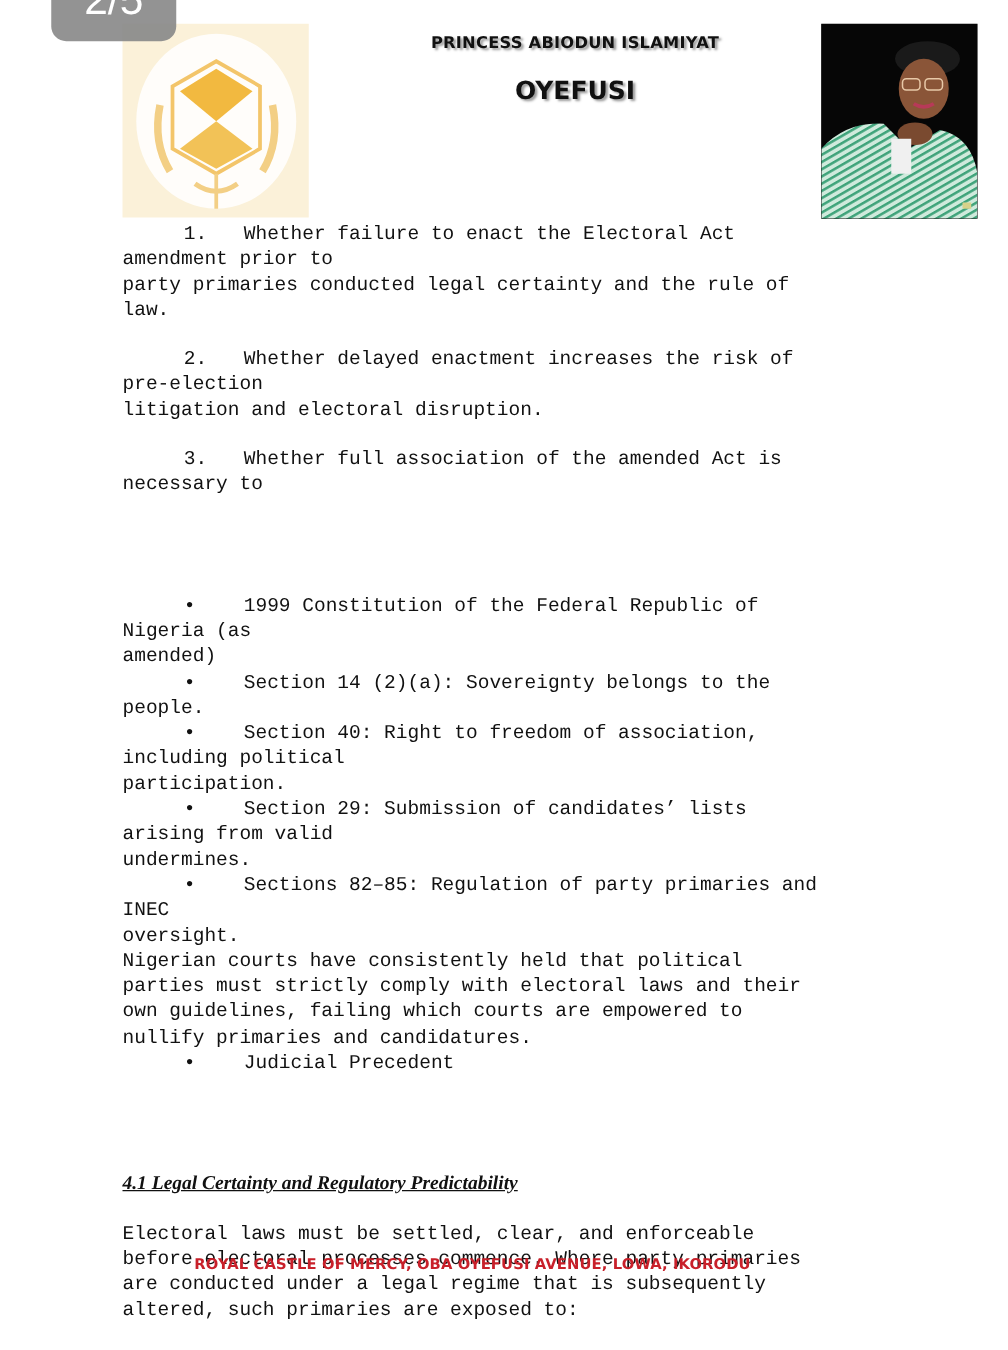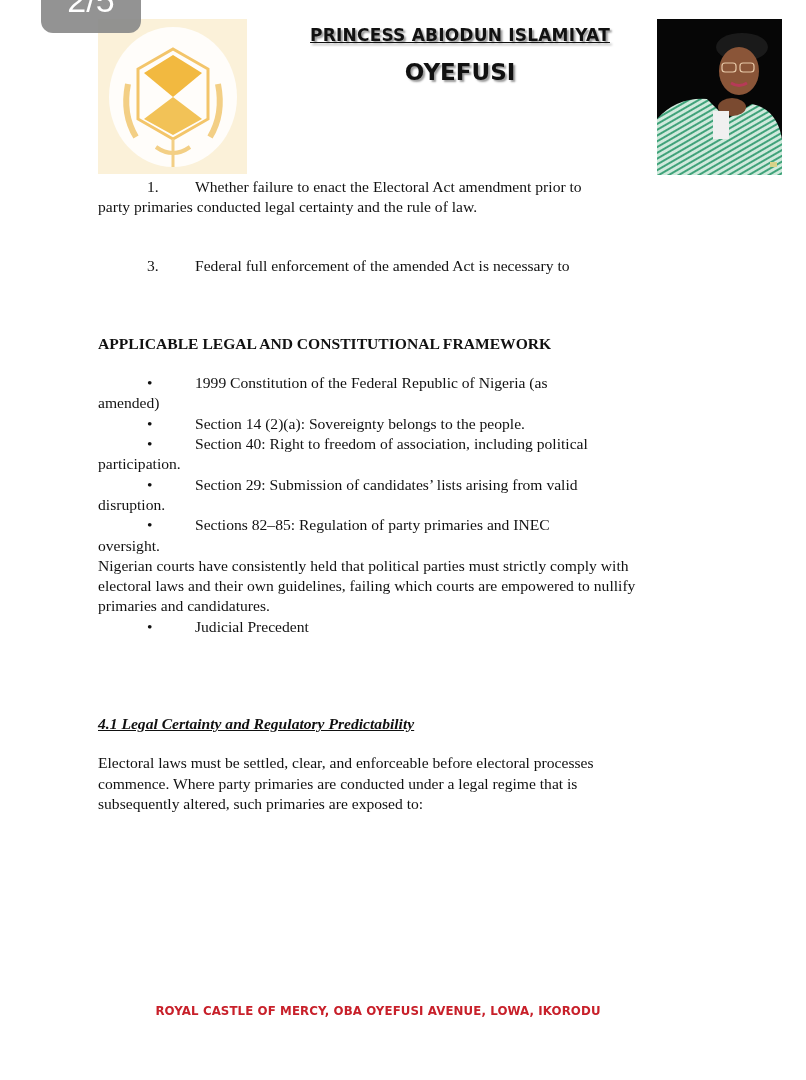--- a/index.html
+++ b/index.html
@@ -16,32 +16,32 @@
   .logo {
     position: absolute; left: 98px; top: 19px; width: 149px; height: 155px;
     background: #fbf1d9;
   }
   .logo svg { width: 100%; height: 100%; display: block; }
   .header-title {
     position: absolute; left: 260px; top: 22px; width: 400px; text-align: center;
     font-family: "DejaVu Sans", "Liberation Sans", sans-serif; font-weight: bold;
     text-shadow: 2px 2px 2px #9a9a9a;
   }
-  .header-title .line1 { font-size: 17px; letter-spacing: 0.2px; line-height: 26px; text-decoration: underline; }
-  .header-title .line2 { font-size: 23px; margin-top: 8px; line-height: 32px; }
+  .header-title .line1 { font-size: 13px; letter-spacing: 0.2px; line-height: 26px; }
+  .header-title .line2 { font-size: 20px; margin-top: 8px; line-height: 32px; }
   .photo {
     position: absolute; left: 657px; top: 19px; width: 125px; height: 156px;
     background: #050505; overflow: hidden;
   }
   .photo svg { width: 100%; height: 100%; display: block; }
   .content {
     position: absolute; left: 98px; top: 177px; width: 560px;
     font-size: 15.6px; line-height: 20.3px;
   }
-  .para { margin: 0; }
+  .para { margin: 0; font-family: Liberation Mono, monospace; }
   .num { display: inline-block; width: 97px; text-align: left; padding-left: 49px; box-sizing: border-box; }
   .gap { height: 19px; }
   .gap-lg { height: 39px; }
   .section-head { font-weight: bold; margin: 0; }
   .bullet { display: inline-block; width: 97px; padding-left: 49px; box-sizing: border-box; }
   .italic-bold { font-weight: bold; font-style: italic; margin: 0; text-decoration: underline; }
   .footer {
     position: absolute; left: 98px; top: 1004px; width: 560px; text-align: center;
     font-family: "DejaVu Sans", "Liberation Sans", sans-serif; font-weight: bold;
     font-size: 11.8px; color: #c8202a; letter-spacing: 0.1px;
@@ -87,32 +87,32 @@
     <path d="M0 100 Q20 78 50 80 L70 100 L95 85 Q120 90 125 120 L125 156 L0 156 Z" fill="url(#stripes)"></path>
     <ellipse cx="75" cy="88" rx="14" ry="9" fill="#7a4a30"></ellipse>
     <rect x="56" y="92" width="16" height="28" fill="#f0f0f0"></rect>
     <rect x="113" y="143" width="7" height="5" fill="#d8d28a"></rect>
   </svg>
 </div>
 
 <div class="content">
   <p class="para"><span class="num">1.</span><span>Whether failure to enact the Electoral Act amendment prior to</span><br><span>party primaries conducted legal certainty and the rule of law.</span></p>
   <div class="gap"></div>
+  <p class="para"><span class="num">2.</span><span>Whether delayed enactment increases the risk of pre-election</span><br><span>litigation and electoral disruption.</span></p>
   <div class="gap"></div>
-  <p class="para"><span class="num">3.</span><span>Federal full enforcement of the amended Act is necessary to</span><br></p>
+  <p class="para"><span class="num">3.</span><span>Whether full association of the amended Act is necessary to</span><br></p>
 
   <div class="gap-lg"></div>
     <div class="gap"></div>
-  <p class="section-head">APPLICABLE LEGAL AND CONSTITUTIONAL FRAMEWORK</p>
   <div class="gap"></div>
 
   <p class="para"><span class="bullet">•</span><span>1999 Constitution of the Federal Republic of Nigeria (as</span><br><span>amended)</span></p>
   <p class="para"><span class="bullet">•</span><span>Section 14 (2)(a): Sovereignty belongs to the people.</span></p>
   <p class="para"><span class="bullet">•</span><span>Section 40: Right to freedom of association, including political</span><br><span>participation.</span></p>
-  <p class="para"><span class="bullet">•</span><span>Section 29: Submission of candidates’ lists arising from valid</span><br><span>disruption.</span></p>
+  <p class="para"><span class="bullet">•</span><span>Section 29: Submission of candidates’ lists arising from valid</span><br><span>undermines.</span></p>
   <p class="para"><span class="bullet">•</span><span>Sections 82–85: Regulation of party primaries and INEC</span><br><span>oversight.</span></p>
   <p class="para">Nigerian courts have consistently held that political parties must strictly comply with electoral laws and their own guidelines, failing which courts are empowered to nullify primaries and candidatures.</p>
   <p class="para"><span class="bullet">•</span><span>Judicial Precedent</span></p>
 
   <div class="gap-lg"></div>
     <div class="gap"></div>
   <div class="gap"></div>
   <p class="italic-bold">4.1 Legal Certainty and Regulatory Predictability</p>
   <div class="gap"></div>
   <p class="para">Electoral laws must be settled, clear, and enforceable before electoral processes commence. Where party primaries are conducted under a legal regime that is subsequently altered, such primaries are exposed to:</p>

